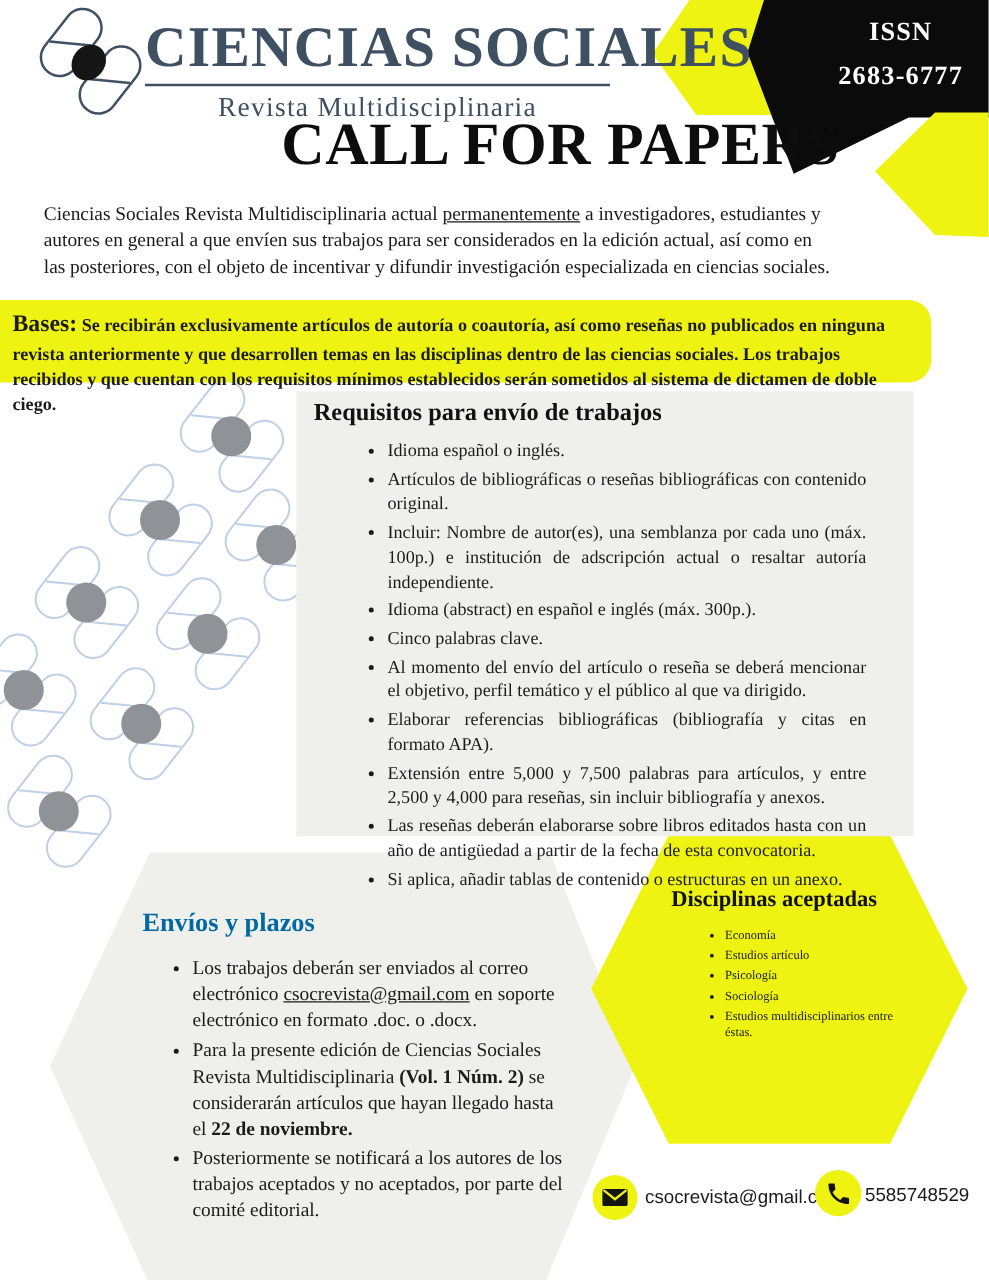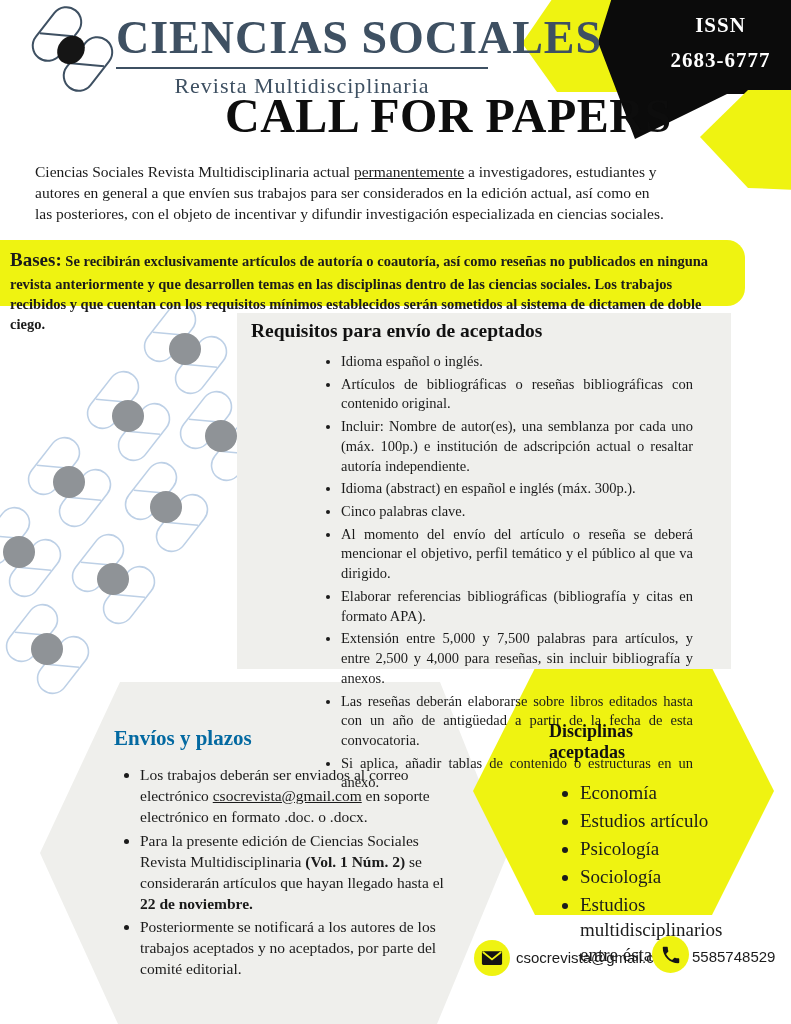--- a/index.html
+++ b/index.html
@@ -44,30 +44,30 @@
   
   .req-panel{
     position:absolute; left:237px; top:313px; width:494px; height:356px; z-index:2;
     background:#efefec; box-sizing:border-box; padding-top:7px;
   }
   .req-heading{font-size:19.5px; font-weight:bold; margin:0 0 0 14px; color:#111;}
   .req-panel ul{
     margin:10px 38px 0 73px; padding:0; font-size:14.5px; line-height:1.36;
     text-align:justify;
   }
-  .req-panel li{margin-bottom:3px;margin-left:31px;}
+  .req-panel li{margin-bottom:3px;}
   
   .envios-block{position:absolute; left:98px; top:726px; width:354px; z-index:2;}
   .envios-heading{font-size:21px; font-weight:bold; margin:0 0 0 16px; color:#0369a1;}
-  .envios-block ul{margin:14px 0 0 42px; padding:0; font-size:15.5px; line-height:1.35;}
+  .envios-block ul{margin:14px 0 0 56px; padding:0; font-size:15.5px; line-height:1.35;}
   .envios-block li{margin-bottom:3px;}
   
   .disc-block{position:absolute; left:532px; top:704px; width:190px; z-index:2;}
-  .disc-heading{font-size:18px; font-weight:bold; margin:17px; color:#111;}
-  .disc-block ul{margin:12px 0 0 48px; padding:0; font-size:19px; line-height:1.32;}
+  .disc-heading{font-size:18px; font-weight:bold; margin:5px; color:#111;}
+  .disc-block ul{margin:12px 0 0 48px; padding:0; font-size:10px; line-height:1.32;}
   .disc-block li{margin-bottom:3px;}
   
   .icon-circle{
     position:absolute; width:36px; height:36px; border-radius:50%; background:#eff311;
     display:flex; align-items:center; justify-content:center; z-index:2;
   }
   .contact-label{
     position:absolute; z-index:2; font-family:"Liberation Sans", sans-serif;
     font-size:15px; color:#1b1b1b;
   }
@@ -178,21 +178,21 @@
   <div class="issn-block">
     <div class="issn-label">ISSN</div>
     <div class="issn-number">2683-6777</div>
   </div>
 
   <p class="intro"><span>Ciencias Sociales Revista Multidisciplinaria actual </span><span class="u">permanentemente</span><span> a investigadores, estudiantes y autores en general a que envíen sus trabajos para ser considerados en la edición actual, así como en las posteriores, con el objeto de incentivar y difundir investigación especializada en ciencias sociales.</span></p>
 
   <div class="bases-band"><span class="bases-label">Bases:</span><span> Se recibirán exclusivamente artículos de autoría o coautoría, así como reseñas no publicados en ninguna revista anteriormente y que desarrollen temas en las disciplinas dentro de las ciencias sociales. Los trabajos recibidos y que cuentan con los requisitos mínimos establecidos serán sometidos al sistema de dictamen de doble ciego.</span></div>
 
   <div class="req-panel">
-    <h2 class="req-heading">Requisitos para envío de aceptados</h2>
+    <h2 class="req-heading">Requisitos para envío de trabajos</h2>
     <ul>
         <li>Idioma español o inglés.</li>
         <li>Artículos de bibliográficas o reseñas bibliográficas con contenido original.</li>
         <li>Incluir: Nombre de autor(es), una semblanza por cada uno (máx. 100p.) e institución de adscripción actual o resaltar autoría independiente.</li>
         <li>Idioma (abstract) en español e inglés (máx. 300p.).</li>
         <li>Cinco palabras clave.</li>
         <li>Al momento del envío del artículo o reseña se deberá mencionar el objetivo, perfil temático y el público al que va dirigido.</li>
         <li>Elaborar referencias bibliográficas (bibliografía y citas en formato APA).</li>
         <li>Extensión entre 5,000 y 7,500 palabras para artículos, y entre 2,500 y 4,000 para reseñas, sin incluir bibliografía y anexos.</li>
         <li>Las reseñas deberán elaborarse sobre libros editados hasta con un año de antigüedad a partir de la fecha de esta convocatoria.</li>

